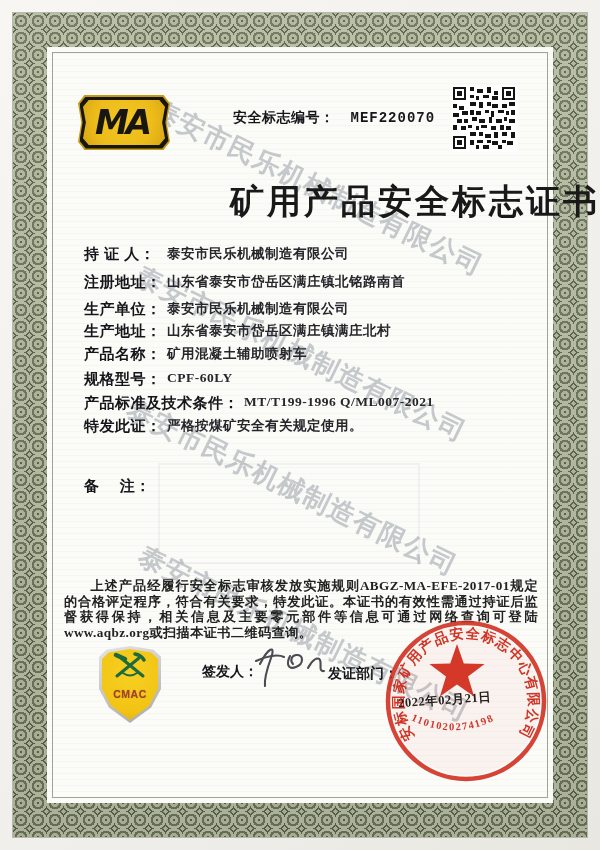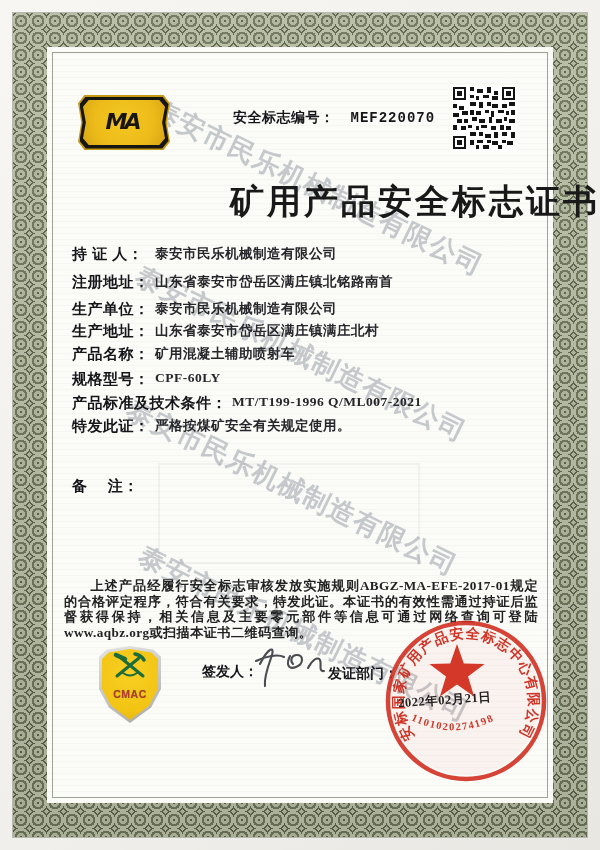--- a/index.html
+++ b/index.html
@@ -28,31 +28,31 @@
   .ma-badge{position:absolute;left:78px;top:95px;width:92px;height:55px;}
   .ma-l1{position:absolute;inset:0;background:#c69a12;
          clip-path:polygon(7% 0,93% 0,100% 15%,96.5% 50%,100% 85%,93% 100%,7% 100%,0 85%,3.5% 50%,0 15%);}
   .ma-l2{position:absolute;inset:1.5px;background:#181613;
          clip-path:polygon(7% 0,93% 0,100% 15%,96.5% 50%,100% 85%,93% 100%,7% 100%,0 85%,3.5% 50%,0 15%);}
   .ma-l3{position:absolute;inset:5px;
          background:radial-gradient(circle at 50% 45%,#f3c722 0%,#edbc1a 60%,#d8a614 100%);
          clip-path:polygon(7% 0,93% 0,100% 15%,96.5% 50%,100% 85%,93% 100%,7% 100%,0 85%,3.5% 50%,0 15%);
          display:flex;align-items:center;justify-content:center;}
   .ma-txt{font-family:"DejaVu Sans",sans-serif;font-weight:bold;font-style:italic;
-          font-size:22px;color:#181613;letter-spacing:-3px;line-height:1;transform:translate(-2px,-1px);}
+          font-size:34px;color:#181613;letter-spacing:-3px;line-height:1;transform:translate(-2px,-1px);}
   .cert-no{position:absolute;left:233px;top:109px;font-size:14px;color:#16161a;}
   .cert-no .lab{font-weight:bold;letter-spacing:.5px;}
   .cert-no .val{font-family:Liberation Mono, monospace;font-weight:bold;letter-spacing:1px;margin-left:16px;}
   .qr{position:absolute;left:452px;top:86px;width:64px;height:64px;background:#fff;padding:1px;}
   
   .title{position:absolute;left:0;right:0;top:179px;text-align:right;
          font-family:"Liberation Serif","DejaVu Serif",serif;font-weight:bold;
          font-size:34px;letter-spacing:3px;color:#191919;}
   
-  .row{position:absolute;left:0;right:0;height:20px;}
+  .row{position:absolute;left:12px;right:0;height:20px;}
   .row .lab{position:absolute;left:72px;font-size:15px;font-weight:bold;color:#15151a;letter-spacing:.5px;white-space:nowrap;}
   .row .val{position:absolute;left:155px;font-size:13.5px;font-weight:bold;color:#26262b;
             font-family:"Liberation Serif","DejaVu Serif",serif;letter-spacing:.5px;white-space:nowrap;}
   .row .val.wide{left:232px;}
   .row .lab2{position:absolute;left:300px;font-size:15px;font-weight:bold;color:#15151a;letter-spacing:.5px;}
   .row .val2{position:absolute;left:378px;font-size:13.5px;font-weight:bold;color:#26262b;
              font-family:"Liberation Serif","DejaVu Serif",serif;letter-spacing:.5px;}
   .ghost{position:absolute;left:158px;top:463px;width:258px;height:97px;
          border:2px solid rgba(110,116,128,.07);pointer-events:none;}
   

